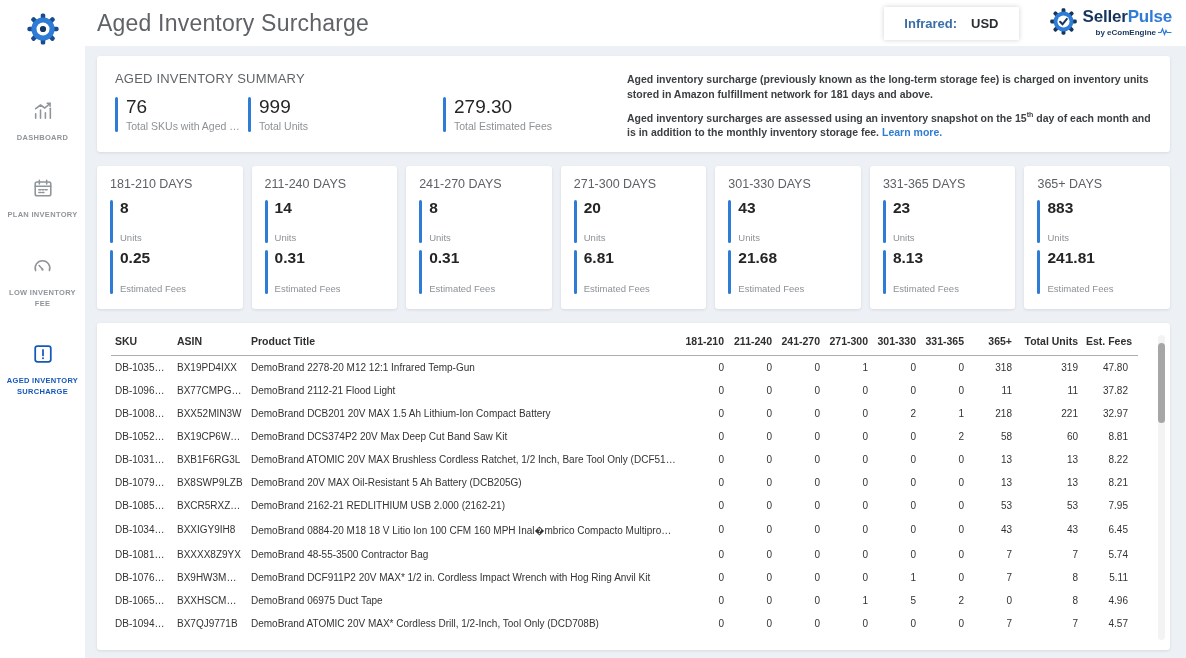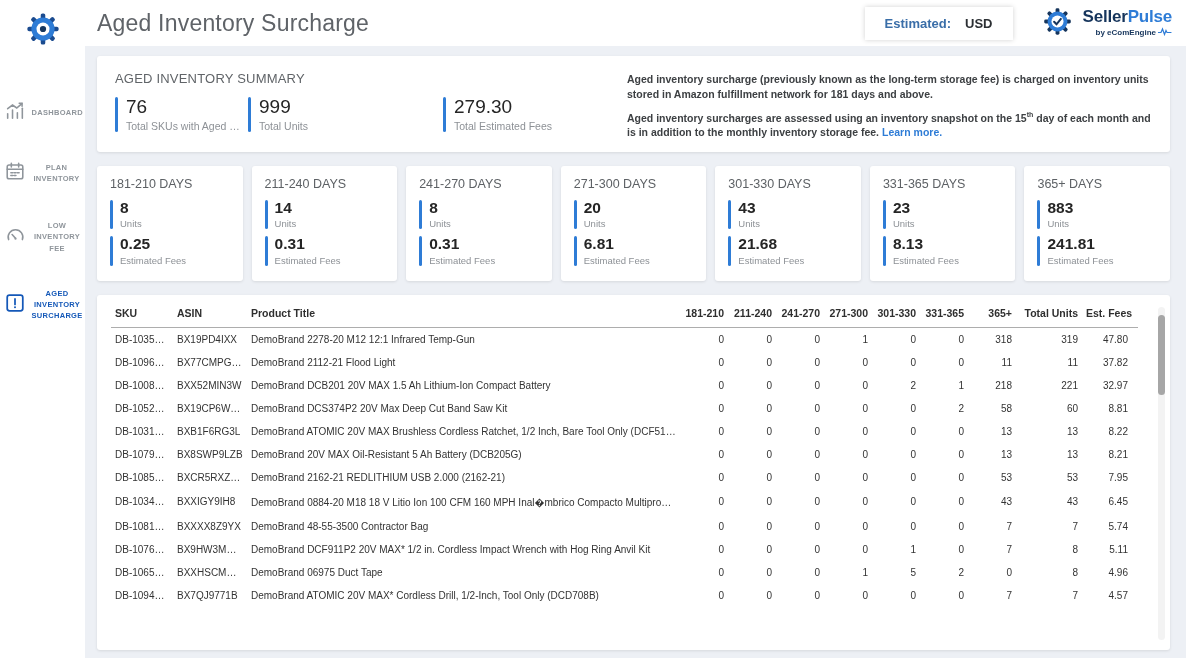--- a/index.html
+++ b/index.html
@@ -2,32 +2,32 @@
 <html><head>
 <meta charset="utf-8">
 <style>
   * { box-sizing: border-box; margin: 0; padding: 0; }
   html, body { width: 1186px; height: 658px; }
   body { display: flex; background: #edf0f5; font-family: "Liberation Sans", sans-serif; overflow: hidden; }
 
   
   .sidebar { flex: 0 0 85px; background: #fff; display: flex; flex-direction: column; align-items: center; padding-top: 12px; }
   .app-logo { margin-bottom: 50px; cursor: pointer; }
-  .nav-item { display: flex; flex-direction: row; align-items: center; gap: 6px; width: 78px; margin-bottom: 34px; cursor: pointer; color: #8f959b; text-align: center; }
+  .nav-item { display: flex; flex-direction: column; align-items: center; gap: 6px; width: 78px; margin-bottom: 34px; cursor: pointer; color: #8f959b; text-align: center; }
   .nav-label { font-size: 7.5px; font-weight: 700; letter-spacing: 0.3px; line-height: 1.5; color: #8f959b; }
   .nav-item.active, .nav-item.active .nav-label { color: #1458b8; }
 
   
   .main { flex: 1; display: flex; flex-direction: column; min-width: 0; }
   .topbar { flex: 0 0 46px; background: #fff; display: flex; align-items: center; padding: 0 14px 0 12px; }
   .page-title { font-size: 23px; font-weight: 400; color: #5f6368; letter-spacing: 0.2px; }
   .currency-box { margin-left: auto; margin-right: 30px; background: #fff; box-shadow: 0 0 5px rgba(0,0,0,0.18); padding: 9px 20px; display: flex; gap: 14px; align-items: center; cursor: pointer; }
   .currency-label { font-size: 13px; font-weight: 700; color: #3a6ea8; }
   .currency-value { font-size: 13px; font-weight: 700; color: #2b2f33; }
-  .brand { display: flex; align-items: center; gap: 11px; justify-content: space-between; }
+  .brand { display: flex; align-items: center; gap: 5px; justify-content: space-between; }
   .brand-text { display: flex; flex-direction: column; align-items: flex-end; }
   .brand-name { font-size: 17px; font-weight: 700; color: #16355c; line-height: 1; letter-spacing: -0.2px; }
   .brand-accent { color: #2e7cd6; }
   .brand-byline { font-size: 8px; font-weight: 700; color: #16355c; display: flex; align-items: center; gap: 2px; margin-top: 2px; }
 
   .content { flex: 1; min-height: 0; padding: 10px 16px 8px 12px; display: flex; flex-direction: column; gap: 14px; }
   .card { background: #fff; border-radius: 3px; box-shadow: 0 1px 3px rgba(0,0,0,0.10); }
 
   
   .summary-card { flex: 0 0 93px; display: flex; padding: 15px 18px 12px; gap: 12px; }
@@ -45,21 +45,21 @@
   .summary-desc sup { font-size: 7px; }
   .learn-more { color: #2e7cd6; cursor: pointer; margin-left: 3px; text-decoration: none; }
 
   
   .buckets-row { flex: 0 0 112px; display: flex; gap: 9px; }
   .bucket-card { flex: 1 1 0; min-width: 0; padding: 11px 13px 8px; }
   .bucket-title { font-size: 12.5px; color: #5d6165; margin-bottom: 9px; white-space: nowrap; }
   .bucket-kpi { display: flex; align-items: stretch; margin-bottom: 7px; }
   .bucket-kpi .kpi-bar { margin-right: 7px; }
   .bucket-value { font-size: 15.5px; font-weight: 700; color: #252525; line-height: 1.05; }
-  .bucket-sub { font-size: 9.5px; color: #8d9196; margin-top: 2px; white-space: nowrap; }
+  .bucket-sub { font-size: 9.5px; color: #8d9196; margin-top: 16px; white-space: nowrap; }
 
   
   .table-card { flex: 1; min-height: 0; position: relative; padding: 2px 32px 0 14px; overflow: hidden; }
   .fees-table { width: 100%; border-collapse: collapse; table-layout: fixed; }
   .fees-table th { font-size: 10.5px; font-weight: 700; color: #2f2f2f; text-align: left; padding: 10px 4px 8px; border-bottom: 1px solid #adadad; white-space: nowrap; cursor: pointer; }
   .fees-table td { font-size: 10px; color: #333; padding: 6px 4px; white-space: nowrap; overflow: hidden; text-overflow: ellipsis; }
   .fees-table .num { text-align: right; }
   .fees-table th:last-child, .fees-table td:last-child { padding-right: 10px; }
 
   .scroll-track { position: absolute; top: 12px; bottom: 10px; right: 5px; width: 7px; border-radius: 4px; background: #f3f3f3; }
@@ -131,21 +131,21 @@
     </span>
     <span class="nav-label">AGED INVENTORY SURCHARGE</span>
   </div>
 </nav>
 
 <div class="main">
 
   <header class="topbar">
     <h1 class="page-title">Aged Inventory Surcharge</h1>
     <div class="currency-box">
-      <span class="currency-label">Estimated:</span>
+      <span class="currency-label">Infrared:</span>
       <span class="currency-value">USD</span>
     </div>
     <div class="brand">
       <span>
         <svg width="29" height="29" viewBox="0 0 24 24">
           <g fill="#16355c">
             <rect x="10.4" y="1" width="3.2" height="22" rx="1.2"></rect>
             <rect x="10.4" y="1" width="3.2" height="22" rx="1.2" transform="rotate(45 12 12)"></rect>
             <rect x="10.4" y="1" width="3.2" height="22" rx="1.2" transform="rotate(90 12 12)"></rect>
             <rect x="10.4" y="1" width="3.2" height="22" rx="1.2" transform="rotate(135 12 12)"></rect>

